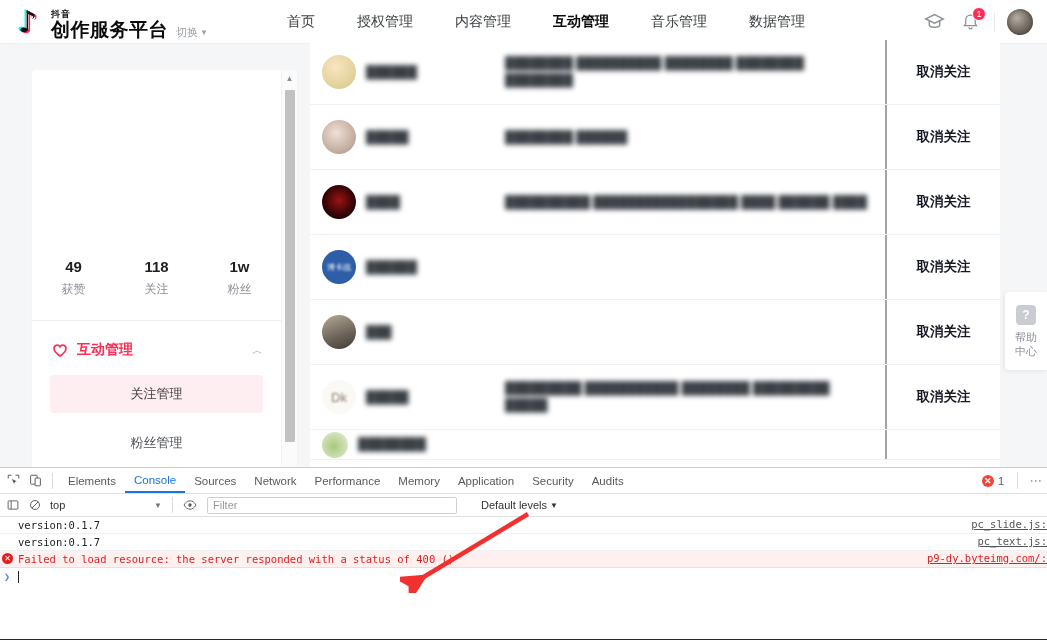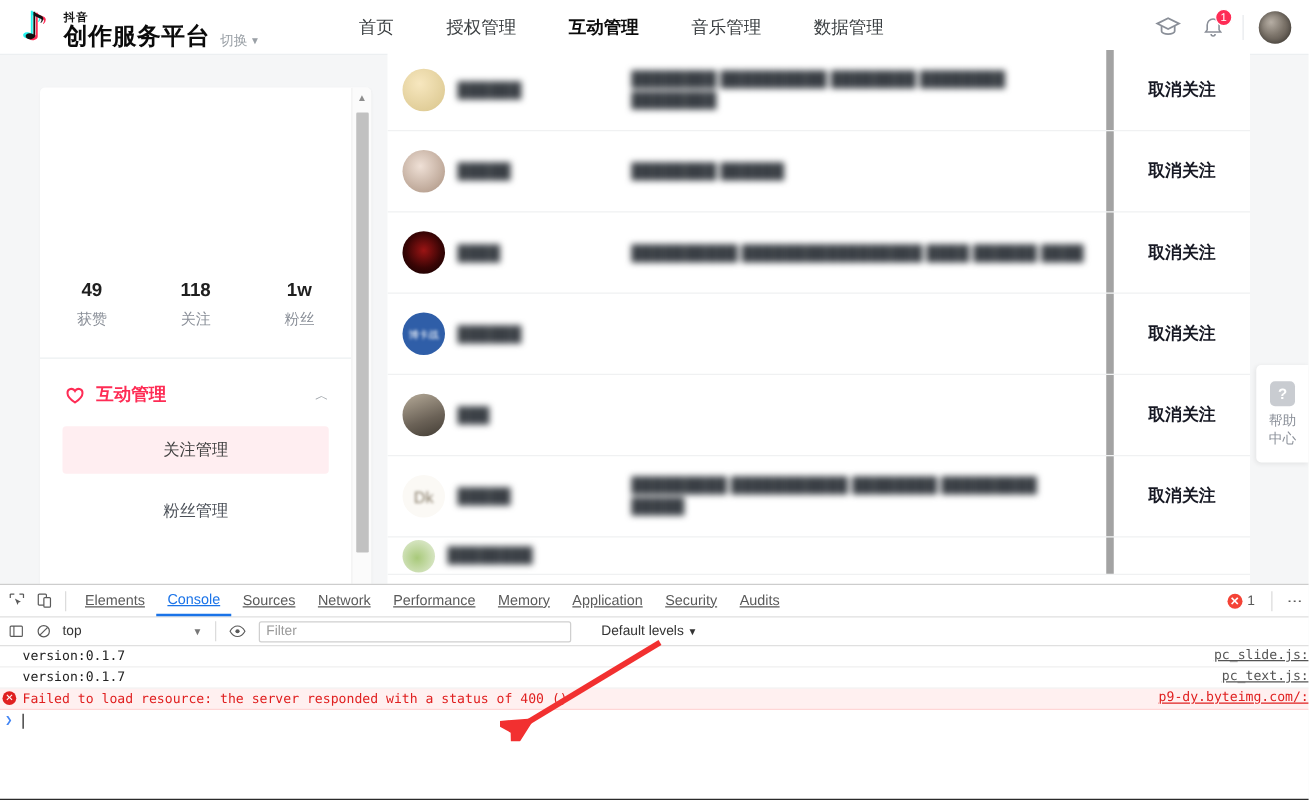--- a/index.html
+++ b/index.html
@@ -61,21 +61,21 @@
   .page { position: absolute; top: 44px; left: 0; width: 1047px; height: 596px; background: #f5f6f7; }
 
   
   .sidebar {
     position: absolute; left: 32px; top: 26px; width: 265px; height: 414px;
     background: #fff; border-radius: 4px; box-shadow: 0 1px 2px rgba(0,0,0,.04);
     overflow: hidden;
   }
   .side-scroll { position: absolute; left: 0; top: 0; width: 249px; height: 414px; }
   .profile-blank { height: 150px; }
-  .stats { display: flex; padding: 4px 0 22px; }
+  .stats { display: flex; padding: 4px 0 22px; margin-top: 34px; }
   .stat { flex: 1; text-align: center; }
   .stat-num { font-size: 15px; font-weight: 700; color: #1f1f1f; }
   .stat-lbl { font-size: 12px; color: #8a8f98; margin-top: 6px; }
   .side-sep { height: 1px; background: #eceff1; margin: 0 0 0 0; }
   .group {
     display: flex; align-items: center; padding: 20px 18px 16px 20px; cursor: pointer;
   }
   .heart-ic { width: 16px; height: 16px; margin-right: 9px; flex: none; }
   .group-title { font-size: 14px; font-weight: 700; color: #fe2c55; }
   .chev-up { margin-left: auto; color: #9aa0a6; font-size: 11px; }
@@ -101,21 +101,21 @@
   .row { display: flex; align-items: center; border-bottom: 1px solid #f0f1f2; min-height: 65px; }
   .row-user { width: 195px; display: flex; align-items: center; padding-left: 12px; flex: none; }
   .av {
     width: 34px; height: 34px; border-radius: 50%; flex: none; margin-right: 10px;
     position: relative; overflow: hidden;
   }
   .av-txt { position: absolute; inset: 0; display: flex; align-items: center; justify-content: center; font-size: 8px; color: #fff; filter: blur(1.1px); }
   .blurtext { filter: blur(2.6px); color: #3a3f45; font-size: 12px; line-height: 17px; user-select: none; }
   .row-desc { flex: 1; padding-right: 18px; }
   .row-act {
-    width: 115px; flex: none; border-left: 6px solid #a3a3a3; align-self: stretch;
+    width: 115px; flex: none; border-left: 2px solid #a3a3a3; align-self: stretch;
     display: flex; align-items: center; justify-content: center;
   }
   .unfollow { font-size: 13.5px; font-weight: 700; color: #161823; cursor: pointer; }
 
   
   .help {
     position: absolute; right: 0; top: 248px; width: 42px; height: 78px;
     background: #fff; border-radius: 4px 0 0 4px; box-shadow: -1px 1px 4px rgba(0,0,0,.08);
     display: flex; flex-direction: column; align-items: center; justify-content: center; cursor: pointer;
   }
@@ -129,21 +129,21 @@
   .devtools {
     position: absolute; left: 0; top: 467px; width: 1047px; height: 173px;
     background: #fff; border-top: 1px solid #cdcdcd;
     font-family: "Liberation Sans", sans-serif;
   }
   .dt-tabs { height: 26px; display: flex; align-items: center; border-bottom: 1px solid #e0e0e0; padding-left: 2px; }
   .dt-ic { width: 22px; height: 24px; display: flex; align-items: center; justify-content: center; cursor: pointer; }
   .dt-sep { width: 1px; height: 16px; background: #dcdcdc; margin: 0 6px; }
   .dt-tab {
     font-size: 11.5px; color: #5a5a5a; padding: 0 9px; height: 25px; display: flex;
-    align-items: center; cursor: pointer; white-space: nowrap; text-decoration: underline;
+    align-items: center; cursor: pointer; white-space: nowrap;
   }
   .dt-tab.active { color: #1a73e8; border-bottom: 2px solid #1a73e8; }
   .dt-right { margin-left: auto; display: flex; align-items: center; padding-right: 6px; gap: 7px; }
   .err-pill { display: flex; align-items: center; gap: 4px; font-size: 11px; color: #5a5a5a; cursor: pointer; }
   .err-dot { width: 12px; height: 12px; border-radius: 50%; background: #f44336; color: #fff; font-size: 9px; font-weight: 700; display: flex; align-items: center; justify-content: center; }
   .kebab { font-size: 12px; color: #5a5a5a; letter-spacing: 0; line-height: 10px; cursor: pointer; writing-mode: vertical-rl; }
 
   .dt-filters { height: 23px; display: flex; align-items: center; border-bottom: 1px solid #e0e0e0; padding-left: 2px; gap: 0; }
   .ctx-select {
     font-size: 11px; color: #333; width: 120px; height: 17px; display: flex; align-items: center;
@@ -190,20 +190,21 @@
       </div>
     </div>
     <div class="switch">
       <span>切换</span>
       <span class="caret-d">▼</span>
     </div>
 
     <div class="nav">
       <div class="nav-item">首页</div>
       <div class="nav-item">授权管理</div>
+      <div class="nav-item">内容管理</div>
       <div class="nav-item active">互动管理</div>
       <div class="nav-item">音乐管理</div>
       <div class="nav-item">数据管理</div>
     </div>
 
     <div class="head-right">
       <div class="icon-btn">
         <svg width="21" height="21" viewBox="0 0 24 24" fill="none" stroke="#8a8f98" stroke-width="1.6">
           <path d="M2 9 L12 4 L22 9 L12 14 Z"></path>
             <path d="M6 11.2 V16 c0 1.3 2.7 2.6 6 2.6 s6 -1.3 6 -2.6 V11.2"></path>

